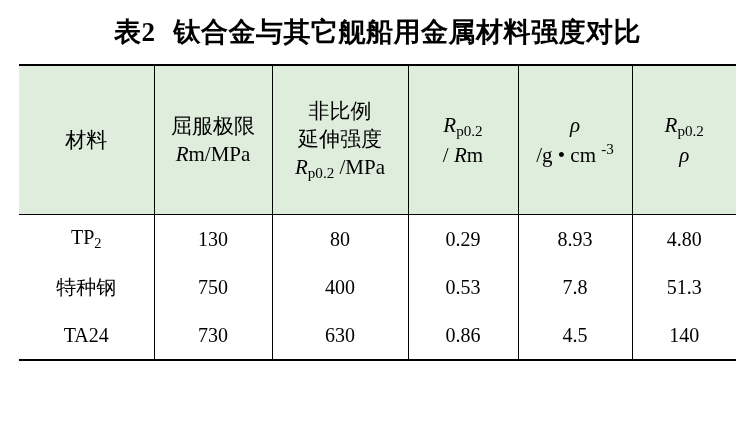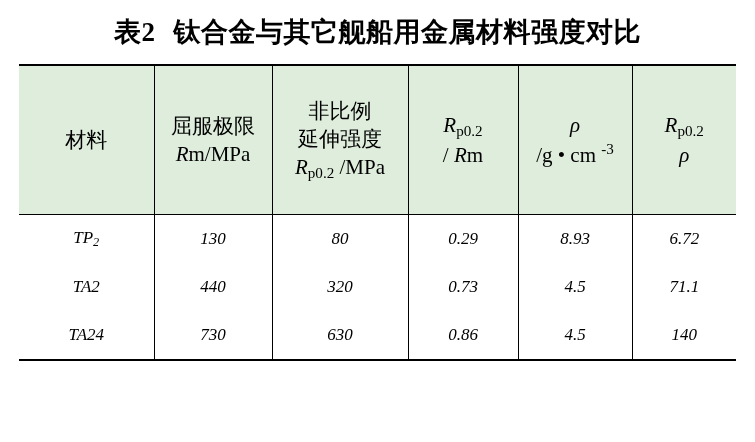--- a/index.html
+++ b/index.html
@@ -53,24 +53,23 @@
     border-top: 2.5px solid #000;
     border-bottom: 1.2px solid #000;
     height: 140px;
     font-weight: normal;
     font-size: 21px;
     line-height: 1.35;
     padding: 4px 2px;
   }
   tbody td {
     height: 44px;
-    font-size: 17px;
+    font-size: 20px;
     padding: 2px;
     border: none;
-    font-style: italic;
   }
   tbody tr:last-child td {
     border-bottom: 2.5px solid #000;
   }
   .colsep {
     border-right: 1.2px solid #000 !important;
   }
   .hdr-line {
     display: block;
   }
@@ -143,29 +142,29 @@
         </th>
       </tr>
     </thead>
     <tbody>
       <tr>
         <td class="colsep">TP<span class="sub">2</span></td>
         <td class="colsep">130</td>
         <td class="colsep">80</td>
         <td class="colsep">0.29</td>
         <td class="colsep">8.93</td>
-        <td>6.72</td>
+        <td>4.80</td>
       </tr>
       <tr>
-        <td class="colsep">TA2</td>
-        <td class="colsep">440</td>
-        <td class="colsep">320</td>
-        <td class="colsep">0.73</td>
-        <td class="colsep">4.5</td>
-        <td>71.1</td>
+        <td class="colsep">特种钢</td>
+        <td class="colsep">750</td>
+        <td class="colsep">400</td>
+        <td class="colsep">0.53</td>
+        <td class="colsep">7.8</td>
+        <td>51.3</td>
       </tr>
       <tr>
         <td class="colsep">TA24</td>
         <td class="colsep">730</td>
         <td class="colsep">630</td>
         <td class="colsep">0.86</td>
         <td class="colsep">4.5</td>
         <td>140</td>
       </tr>
     </tbody>

